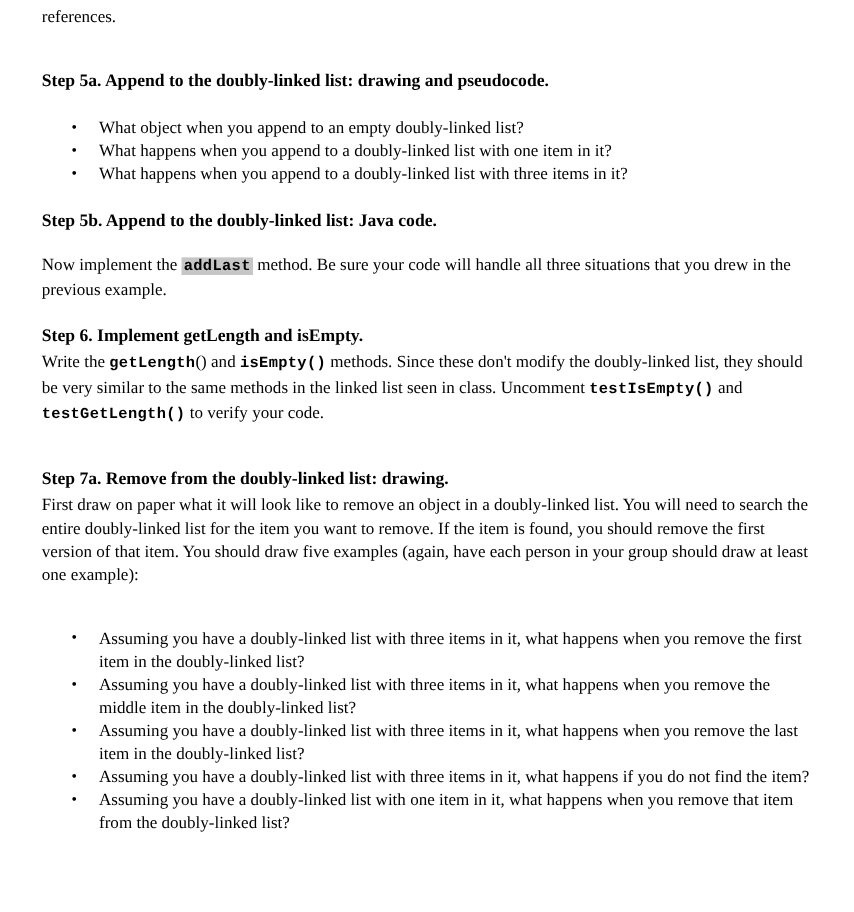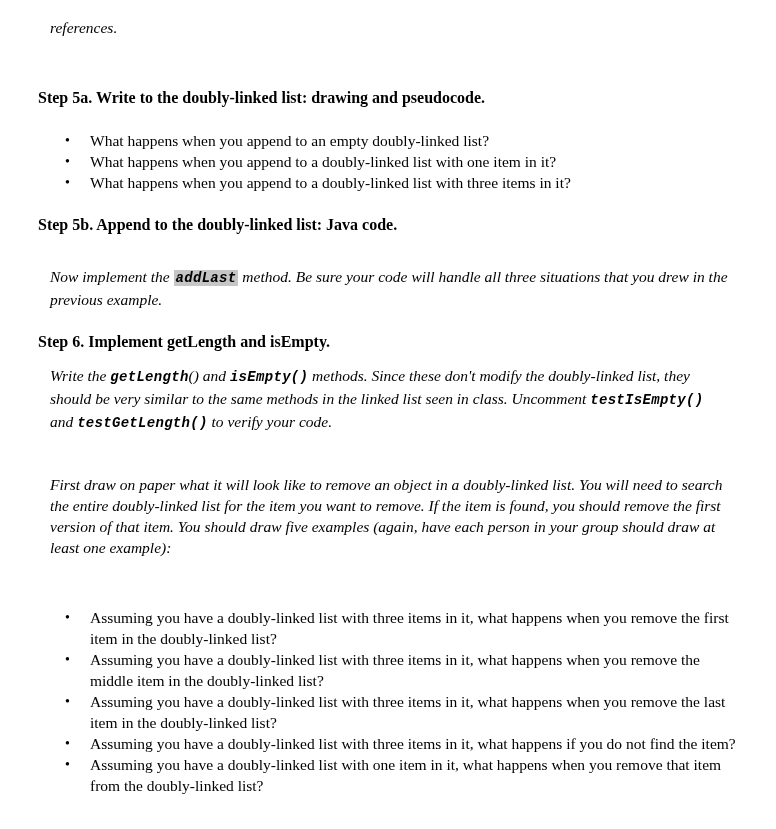--- a/index.html
+++ b/index.html
@@ -16,22 +16,21 @@
     box-sizing: border-box;
     width: 776px;
     height: 829px;
     padding: 5px 36px 0 38px;
     font-family: "Liberation Serif", serif;
     font-size: 15.5px;
     line-height: 21px;
     color: #000000;
   }
   .doc-paragraph {
-    margin: 12px;
-    font-style: italic;
+    margin: 0;
   }
   .doc-heading {
     margin: 21px 0 2px 0;
     font-size: 16px;
     font-weight: bold;
     line-height: 22px;
   }
   .doc-spacer {
     height: 16px;
   }
@@ -63,32 +62,33 @@
     padding: 0 2px;
     text-align: center;
   }
 </style>
 </head>
 <body>
 
 <div id="doc">
     <p class="doc-paragraph"><span>references.</span></p>
     <div class="doc-spacer"></div>
-    <h2 class="doc-heading"><span>Step 5a. Write to the doubly-linked list: drawing and pseudocode.</span></h2>
+    <h2 class="doc-heading"><span>Step 5a. Append to the doubly-linked list: drawing and pseudocode.</span></h2>
     <ul class="doc-list">
-      <li><span>What happens when you append to an empty doubly-linked list?</span></li>
+      <li><span>What object when you append to an empty doubly-linked list?</span></li>
       <li><span>What happens when you append to a doubly-linked list with one item in it?</span></li>
       <li><span>What happens when you append to a doubly-linked list with three items in it?</span></li>
     </ul>
     <h2 class="doc-heading"><span>Step 5b. Append to the doubly-linked list: Java code.</span></h2>
     <div class="doc-spacer"></div>
     <p class="doc-paragraph"><span>Now implement the </span><span class="code hl">addLast</span><span> method. Be sure your code will handle all three situations that you drew in the previous example.</span></p>
     <h2 class="doc-heading"><span>Step 6. Implement getLength and isEmpty.</span></h2>
     <p class="doc-paragraph"><span>Write the </span><span class="code">getLength</span><span>() and </span><span class="code">isEmpty()</span><span> methods. Since these don't modify the doubly-linked list, they should be very similar to the same methods in the linked list seen in class. Uncomment </span><span class="code">testIsEmpty()</span><span> and </span><span class="code">testGetLength()</span><span> to verify your code.</span></p>
     <div class="doc-spacer"></div>
+    <h2 class="doc-heading"><span>Step 7a. Remove from the doubly-linked list: drawing.</span></h2>
     <p class="doc-paragraph"><span>First draw on paper what it will look like to remove an object in a doubly-linked list. You will need to search the entire doubly-linked list for the item you want to remove. If the item is found, you should remove the first version of that item. You should draw five examples (again, have each person in your group should draw at least one example):</span></p>
     <div class="doc-spacer"></div>
     <ul class="doc-list">
       <li><span>Assuming you have a doubly-linked list with three items in it, what happens when you remove the first item in the doubly-linked list?</span></li>
       <li><span>Assuming you have a doubly-linked list with three items in it, what happens when you remove the middle item in the doubly-linked list?</span></li>
       <li><span>Assuming you have a doubly-linked list with three items in it, what happens when you remove the last item in the doubly-linked list?</span></li>
       <li><span>Assuming you have a doubly-linked list with three items in it, what happens if you do not find the item?</span></li>
       <li><span>Assuming you have a doubly-linked list with one item in it, what happens when you remove that item from the doubly-linked list?</span></li>
     </ul>
   </div>

